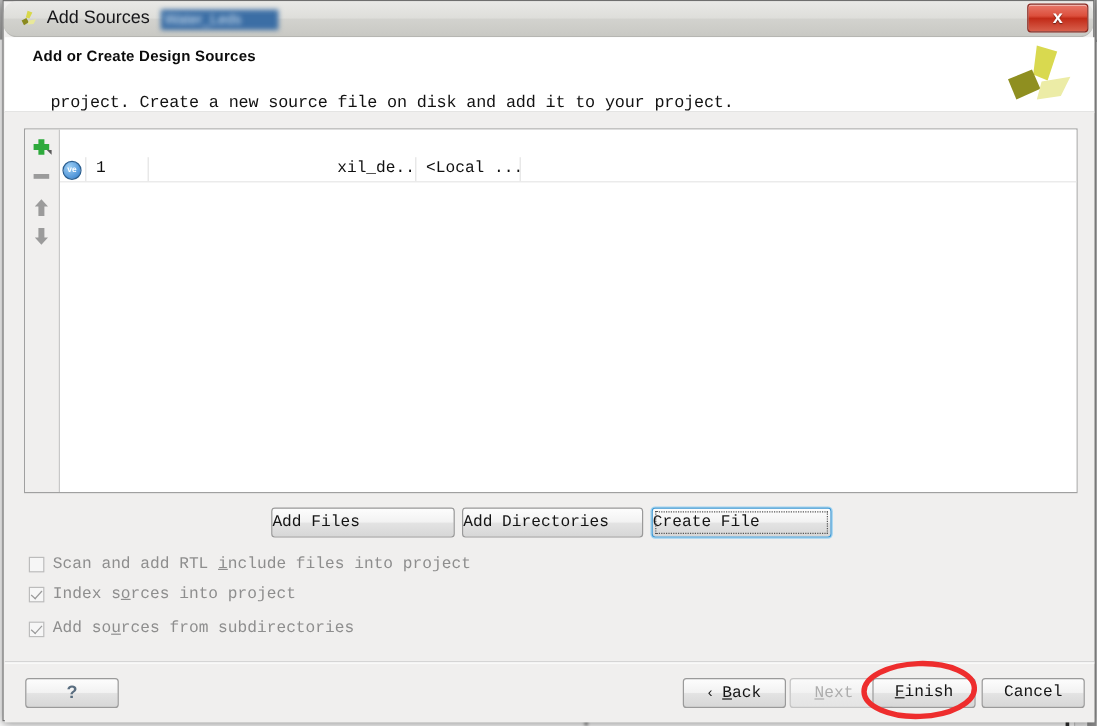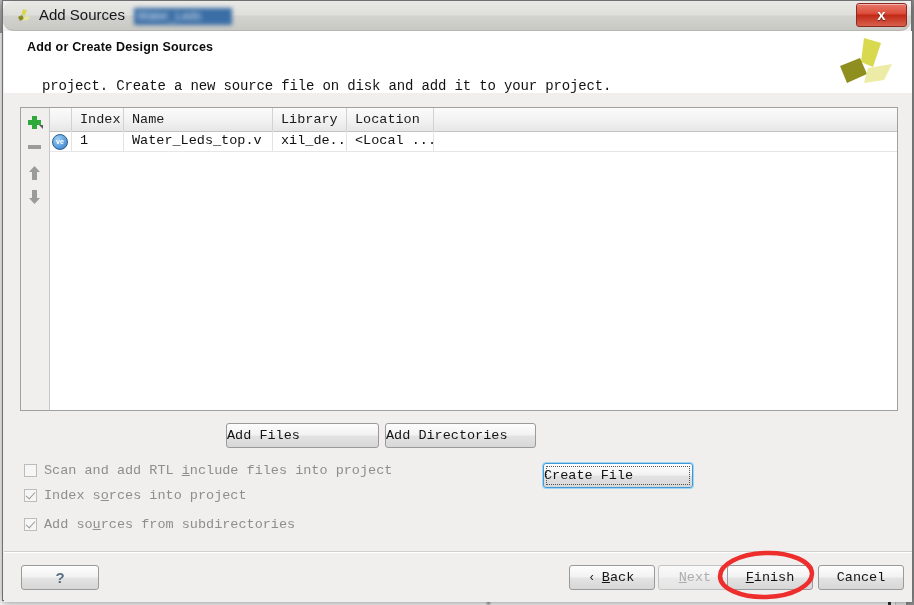--- a/index.html
+++ b/index.html
@@ -92,21 +92,21 @@
     background:radial-gradient(circle at 35% 30%,#9fd0f5,#4f94d8 70%,#2f6ea8);
     border:1px solid #2c5f90;color:#fff;font-size:7px;font-weight:bold;
     text-align:center;line-height:13px;font-family:"Liberation Sans",sans-serif;}
 
   
   .btnrow{position:absolute;left:0;top:330px;width:908px;height:26px;}
   .btn{position:absolute;height:25px;box-sizing:border-box;border:1px solid #9a9a9a;
     border-radius:3px;background:linear-gradient(180deg,#fdfdfd 0%,#f2f2f2 48%,#e3e3e3 52%,#d7d7d7 100%);
     font-family:"Liberation Mono",monospace;font-size:13.5px;color:#141414;
     line-height:23px;cursor:pointer;}
-  .btn.focus{border:1px solid #3f9ad6;box-shadow:0 0 0 1px #9ed4f2;margin-top:40px;}
+  .btn.focus{border:1px solid #3f9ad6;box-shadow:0 0 0 1px #9ed4f2;}
   .btn .fdot{position:absolute;left:2px;top:2px;right:2px;bottom:2px;
     border:1px dotted #555;pointer-events:none;}
 
   
   .cbrow{position:absolute;left:20px;height:18px;}
   .cbox{position:absolute;left:0;top:1px;width:13px;height:13px;box-sizing:border-box;
     border:1px solid #bcbcbc;background:#f6f6f6;}
   .cbox.checked:after{content:"";position:absolute;left:3px;top:0px;width:4px;height:8px;
     border:solid #9a9a9a;border-width:0 1.6px 1.6px 0;transform:rotate(42deg);}
   .cblabel{position:absolute;left:20px;top:0px;font-family:"Liberation Mono",monospace;
@@ -206,34 +206,26 @@
             </svg>
           </div>
           <div class="tool-btn" style="top:78px">
             <svg width="28" height="22" viewBox="0 0 28 22">
               <path d="M13.5,18 L19,12 H16 V4 H11 V12 H8 Z" fill="#9b9b9b"></path>
             </svg>
           </div>
         </div>
 
         <div class="table">
-          <div class="thead">
-            <div class="th" style="left:0;width:22px;padding-left:0"></div>
-            <div class="th" style="left:22px;width:52px">Index</div>
-            <div class="th" style="left:74px;width:149px">Name</div>
-            <div class="th" style="left:223px;width:74px">Library</div>
-            <div class="th" style="left:297px;width:87px">Location</div>
-          </div>
 
           <div class="row">
             <div class="td" style="left:0;width:22px;padding-left:0">
               <div class="ve-icon">ve</div>
             </div>
             <div class="td" style="left:22px;width:52px">1</div>
-            <div class="td" style="left:74px;width:149px">Water_Leds_top.v</div>
             <div class="td" style="left:223px;width:74px">xil_de...</div>
             <div class="td" style="left:297px;width:87px">&lt;Local ...</div>
           </div>
         </div>
       </div>
 
       <div class="btnrow">
         <div class="btn" style="left:222px;width:153px">Add Files</div>
         <div class="btn" style="left:381px;width:151px">Add Directories</div>
         <div class="btn focus" style="left:539px;width:150px">

